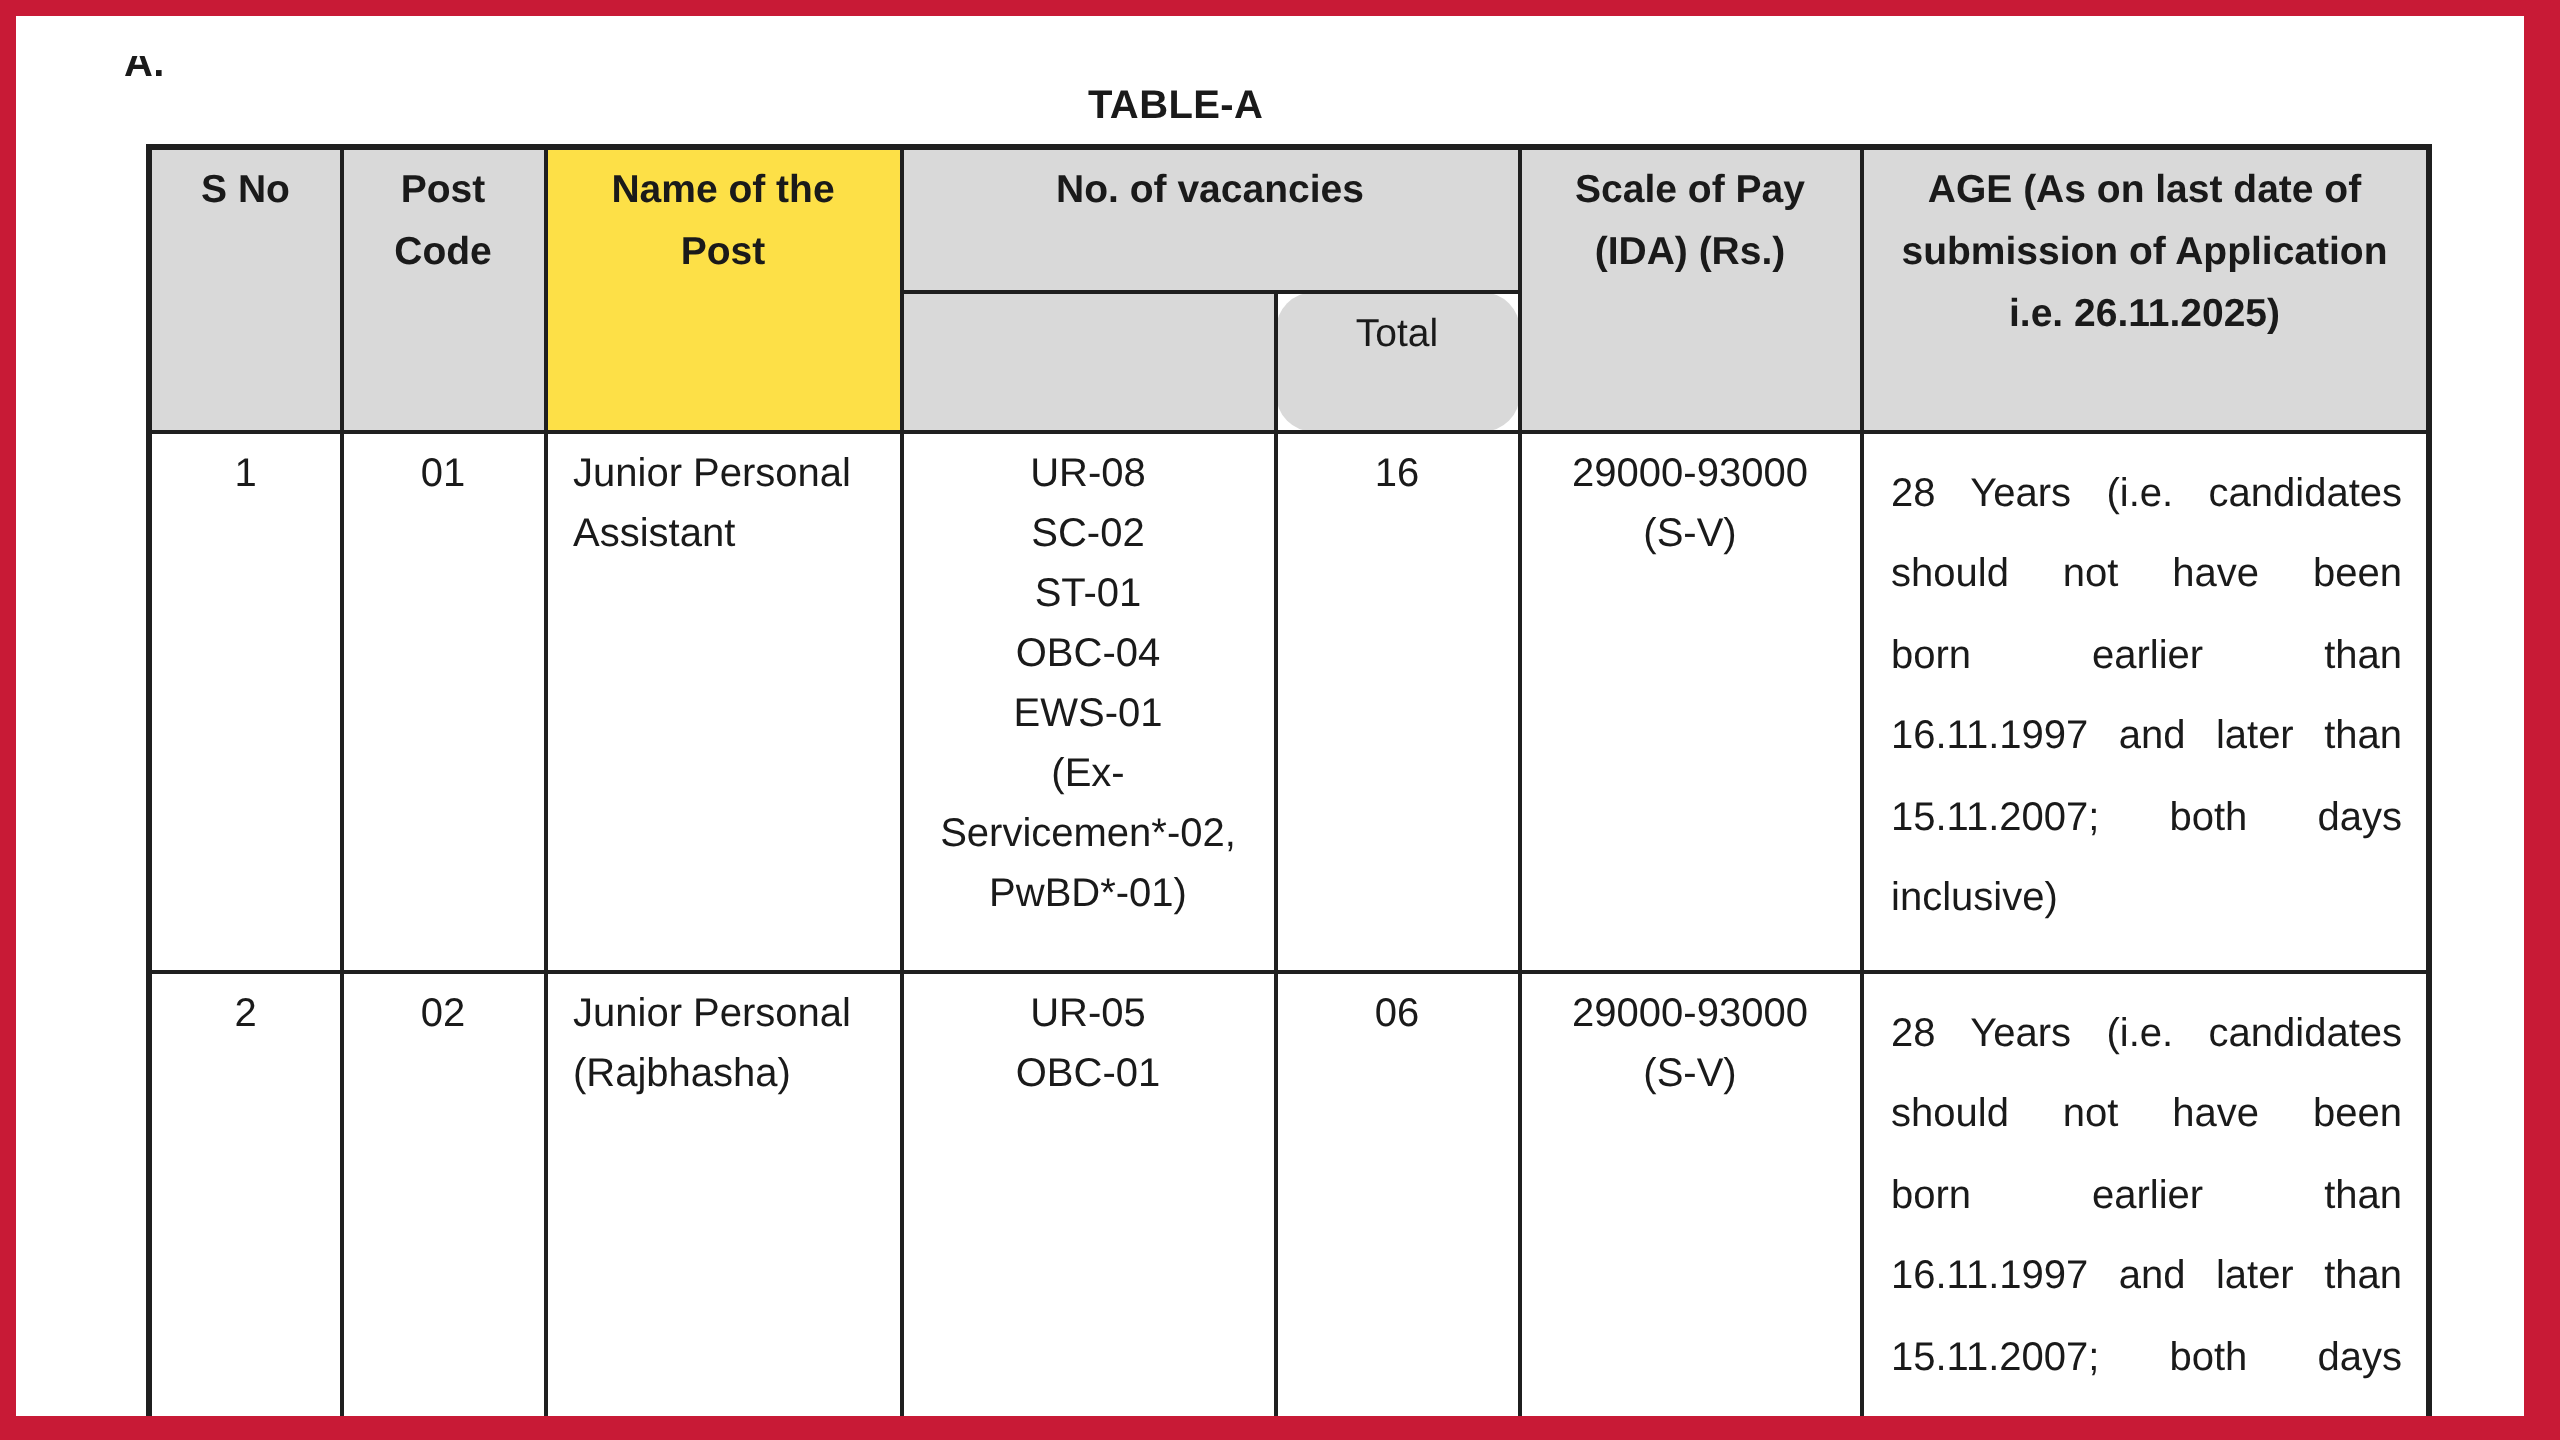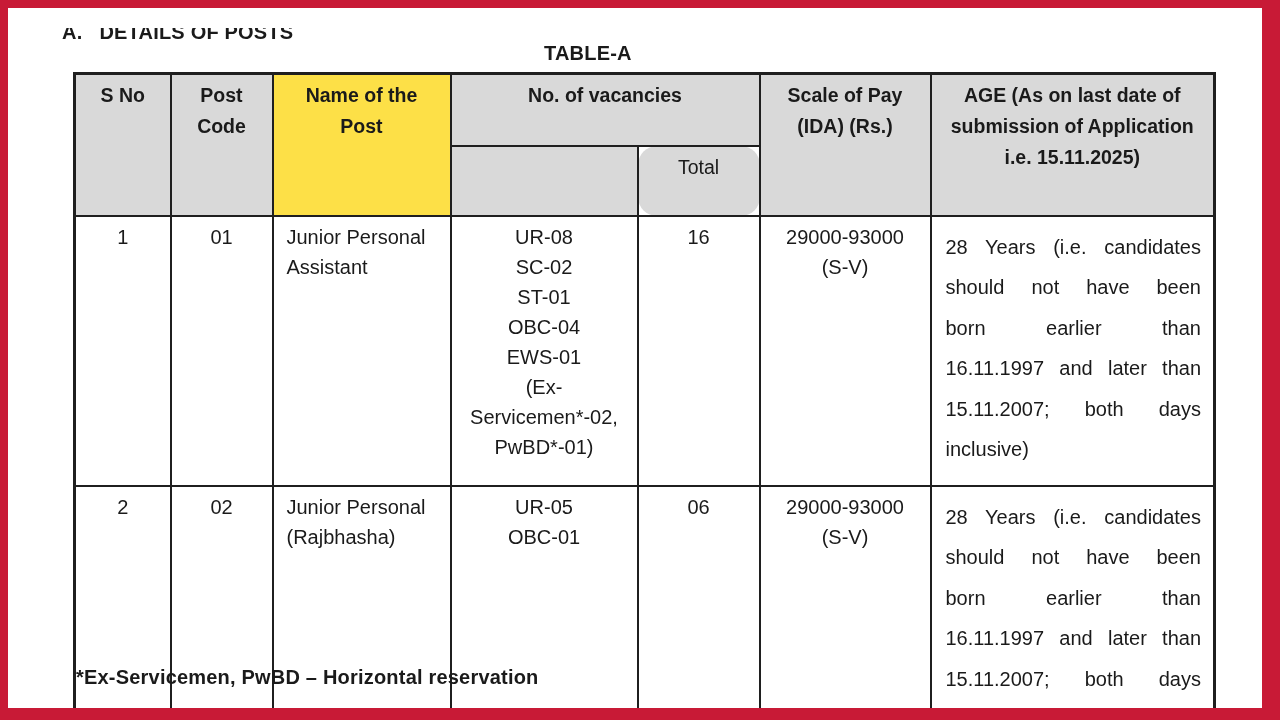--- a/index.html
+++ b/index.html
@@ -45,21 +45,20 @@
 </style>
 </head>
 <body>
 
 <div class="screen" style="background: rgb(200, 26, 54);">
   <div class="page">
 
     <div class="heading-clip">
       <div class="heading-row">
         <span>A.</span>
-        <span>DETAILS OF POSTS</span>
       </div>
     </div>
 
     <div class="table-title">TABLE-A</div>
 
     <table class="posts-table">
       <colgroup>
         <col style="width:96px">
           <col style="width:102px">
           <col style="width:178px">
@@ -73,21 +72,21 @@
           <th rowspan="2" style="background: rgb(217, 217, 217);">S No</th>
           <th rowspan="2" class="pre" style="background: rgb(217, 217, 217);">Post
 Code</th>
           <th rowspan="2" class="pre" style="background: #fde047;">Name of the
 Post</th>
           <th colspan="2" style="background: rgb(217, 217, 217); text-align: center;">No. of vacancies</th>
           <th rowspan="2" class="pre" style="background: rgb(217, 217, 217);">Scale of Pay
 (IDA) (Rs.)</th>
           <th rowspan="2" class="pre" style="background: rgb(217, 217, 217);">AGE (As on last date of
 submission of Application
-i.e. 15.11.2025)</th>
+i.e. 26.11.2025)</th>
         </tr>
         <tr>
           <th style="background: rgb(217, 217, 217);"></th>
           <th class="th-total" style="background: rgb(217, 217, 217);">Total</th>
         </tr>
       </thead>
       <tbody>
         <tr>
           <td class="c-center">1</td>
           <td class="c-center">01</td>
@@ -126,18 +125,15 @@
               <div>should not have been</div>
               <div>born earlier than</div>
               <div>16.11.1997 and later than</div>
               <div>15.11.2007; both days</div>
               <div>inclusive)</div>
             </td>
         </tr>
       </tbody>
     </table>
 
-    <div class="footnote-clip">
-      <div class="footnote-text">*Ex-Servicemen, PwBD – Horizontal reservation</div>
-    </div>
 
   </div>
 </div>
 
 </body></html>

